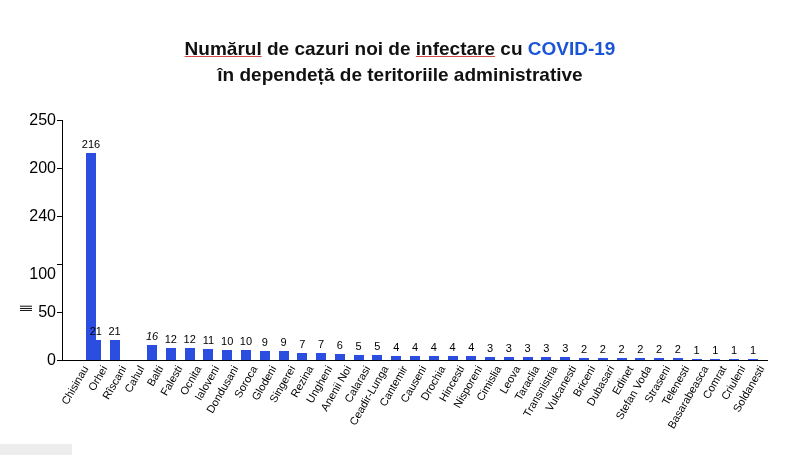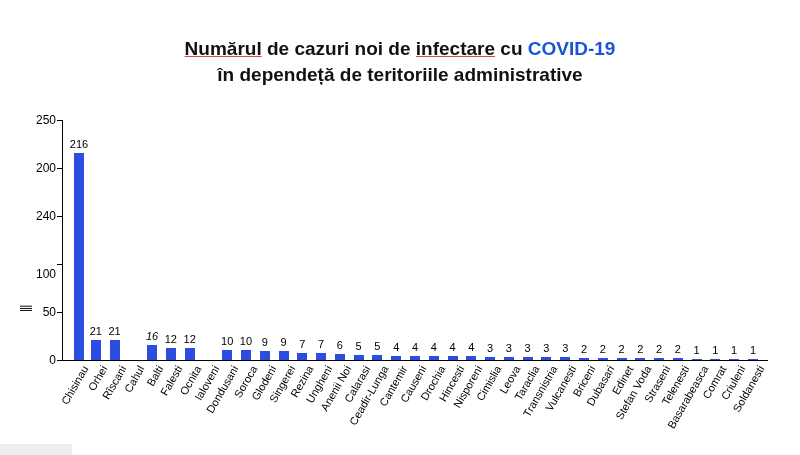--- a/index.html
+++ b/index.html
@@ -87,21 +87,21 @@
     left: -5px;
     width: 5px;
     height: 1px;
     background: #000000;
   }
   .tick-label {
     position: absolute;
     right: 712px;
     width: 42px;
     text-align: right;
-    font-size: 12px;
+    font-size: 16px;
     color: #000000;
     line-height: 12px;
   }
   .y-axis-title {
     position: absolute;
     left: 18px;
     top: 206px;
     font-size: 12px;
     color: #000000;
     letter-spacing: -1px;
@@ -182,21 +182,21 @@
           <div class="tick" style="top: 144px;"></div>
           <div class="tick-label" style="top: 148px;">100</div>
           <div class="tick" style="top: 96px;"></div>
           <div class="tick-label" style="top: 90px;">240</div>
           <div class="tick" style="top: 48px;"></div>
           <div class="tick-label" style="top: 42px;">200</div>
           <div class="tick" style="top: 0px;"></div>
           <div class="tick-label" style="top: -6px;">250</div>
         </div>
       <div class="bars" id="bars">
-          <div class="bar-slot" style="left: 8px;">
+          <div class="bar-slot" style="left: 20px;">
             <div class="bar" style="height: 207.36px; background: rgb(43, 78, 224);"></div>
             <div class="bar-value" style="bottom: 210.36px;">216</div>
           </div>
           <div class="bar-slot" style="left: 24.7766px;">
             <div class="bar" style="height: 20.16px; background: rgb(43, 78, 224);"></div>
             <div class="bar-value" style="bottom: 23.16px;">21</div>
           </div>
           <div class="bar-slot" style="left: 43.5532px;">
             <div class="bar" style="height: 20.16px; background: rgb(43, 78, 224);"></div>
             <div class="bar-value" style="bottom: 23.16px;">21</div>
@@ -205,20 +205,24 @@
             <div class="bar" style="height: 15.36px; background: rgb(43, 78, 224);"></div>
             <div class="bar-value" style="bottom: 18.36px; font-style: italic;">16</div>
           </div>
           <div class="bar-slot" style="left: 99.883px;">
             <div class="bar" style="height: 11.52px; background: rgb(43, 78, 224);"></div>
             <div class="bar-value" style="bottom: 14.52px;">12</div>
           </div>
           <div class="bar-slot" style="left: 118.66px;">
             <div class="bar" style="height: 11.52px; background: rgb(43, 78, 224);"></div>
             <div class="bar-value" style="bottom: 14.52px;">12</div>
+          </div>
+          <div class="bar-slot" style="left: 137.436px;">
+            <div class="bar" style="height: 10.56px; background: rgb(43, 78, 224);"></div>
+            <div class="bar-value" style="bottom: 13.56px;">11</div>
           </div>
           <div class="bar-slot" style="left: 156.213px;">
             <div class="bar" style="height: 9.6px; background: rgb(43, 78, 224);"></div>
             <div class="bar-value" style="bottom: 12.6px;">10</div>
           </div>
           <div class="bar-slot" style="left: 174.989px;">
             <div class="bar" style="height: 9.6px; background: rgb(43, 78, 224);"></div>
             <div class="bar-value" style="bottom: 12.6px;">10</div>
           </div>
           <div class="bar-slot" style="left: 193.766px;">

